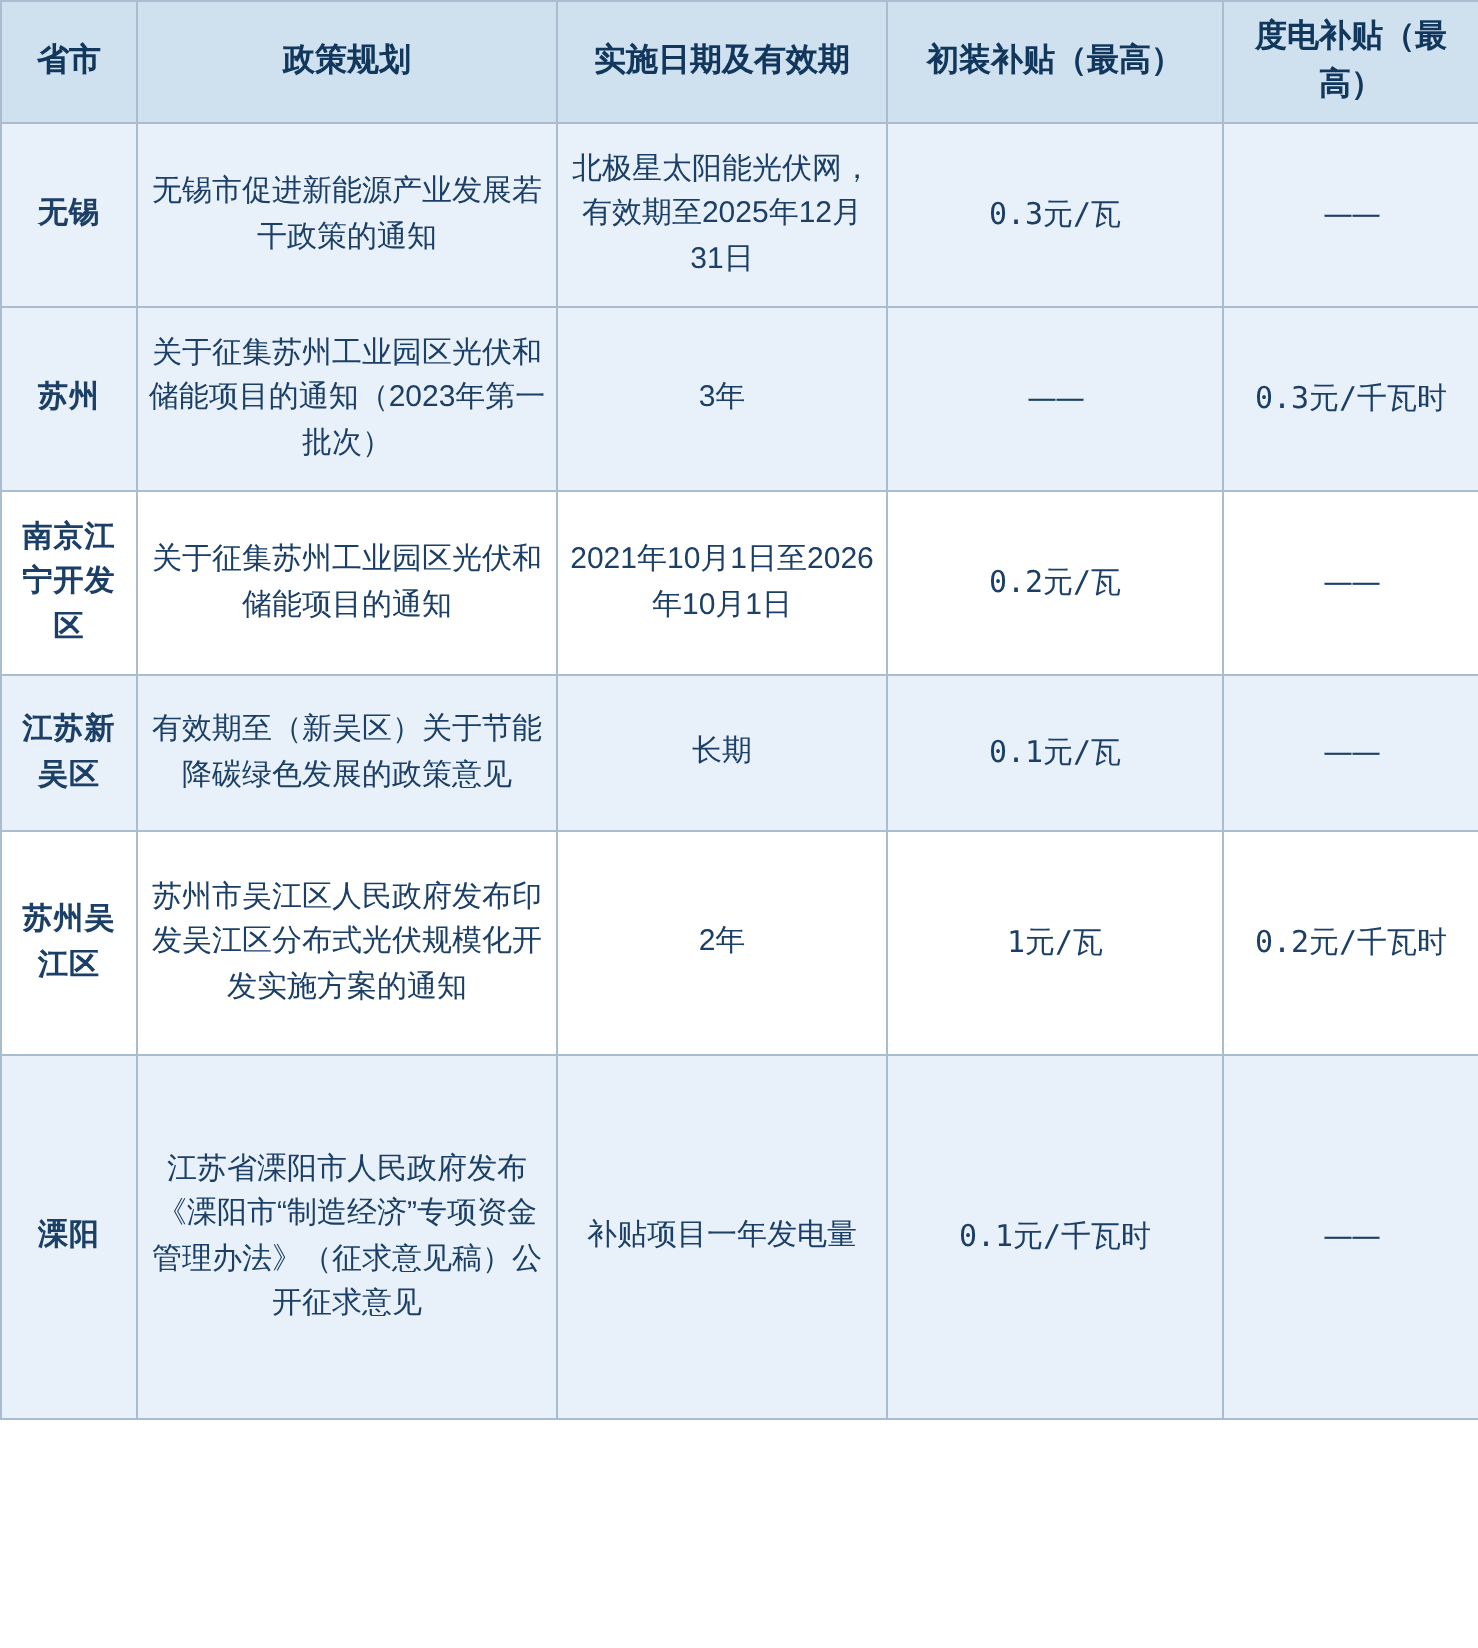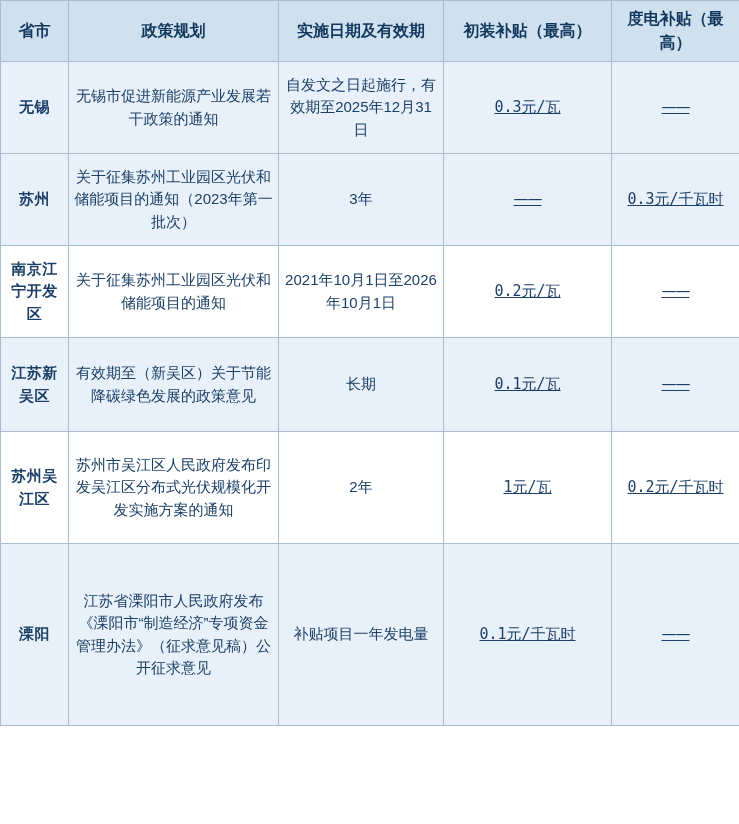--- a/index.html
+++ b/index.html
@@ -55,21 +55,20 @@
   #policy-table tbody tr.plain td {
     background: #ffffff;
   }
   .region-cell {
     font-weight: bold;
     letter-spacing: 0.5px;
   }
   .value-cell {
     font-family: "DejaVu Sans Mono", monospace;
     font-size: 14px;
-    text-decoration: underline;
   }
   .dash {
     font-family: "DejaVu Sans", sans-serif;
     letter-spacing: -1px;
   }
 
   
   .watermark {
     position: absolute;
     left: 0;
@@ -175,39 +174,39 @@
       <th>政策规划</th>
       <th>实施日期及有效期</th>
       <th>初装补贴（最高）</th>
       <th>度电补贴（最高）</th>
     </tr>
   </thead>
   <tbody>
     <tr class="shade" style="height:92px;">
       <td class="region-cell">无锡</td>
       <td>无锡市促进新能源产业发展若干政策的通知</td>
-      <td>自发文之日起施行，有效期至2025年12月31日</td>
+      <td>北极星太阳能光伏网，有效期至2025年12月31日</td>
       <td class="value-cell">0.3元/瓦</td>
       <td class="value-cell dash">——</td>
     </tr>
     <tr class="shade" style="height:92px;">
       <td class="region-cell">苏州</td>
       <td>关于征集苏州工业园区光伏和储能项目的通知（2023年第一批次）</td>
       <td>3年</td>
       <td class="value-cell dash">——</td>
       <td class="value-cell">0.3元/千瓦时</td>
     </tr>
     <tr class="plain" style="height:92px;">
       <td class="region-cell">南京江宁开发区</td>
       <td>关于征集苏州工业园区光伏和储能项目的通知</td>
       <td>2021年10月1日至2026年10月1日</td>
       <td class="value-cell">0.2元/瓦</td>
       <td class="value-cell dash">——</td>
     </tr>
-    <tr class="shade" style="height:94px;">
+    <tr class="shade" style="height:78px;">
       <td class="region-cell">江苏新吴区</td>
       <td>有效期至（新吴区）关于节能降碳绿色发展的政策意见</td>
       <td>长期</td>
       <td class="value-cell">0.1元/瓦</td>
       <td class="value-cell dash">——</td>
     </tr>
     <tr class="plain" style="height:112px;">
       <td class="region-cell">苏州吴江区</td>
       <td>苏州市吴江区人民政府发布印发吴江区分布式光伏规模化开发实施方案的通知</td>
       <td>2年</td>

